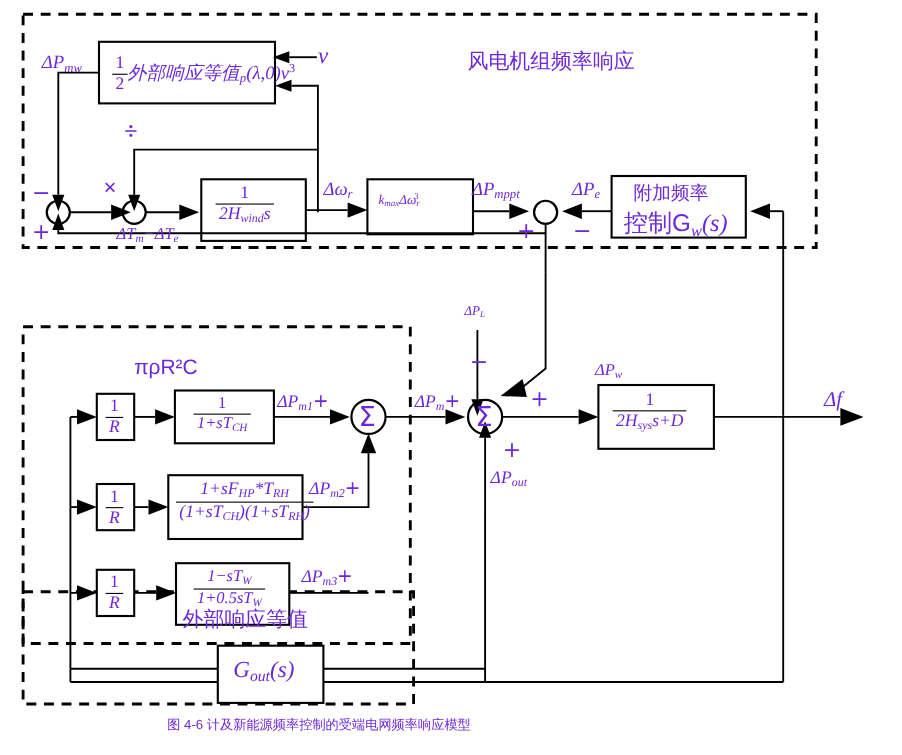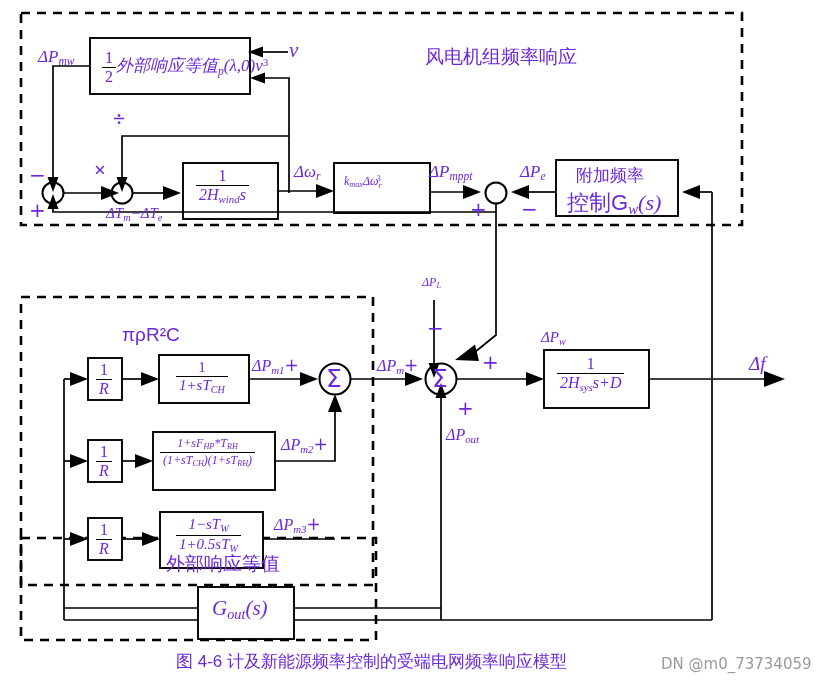--- a/index.html
+++ b/index.html
@@ -17,21 +17,21 @@
   .up{font-style:normal;}
   .cn{font-family:Liberation Sans, sans-serif;font-style:normal;}
   .frac{display:inline-block;text-align:center;vertical-align:middle;}
   .frac .num{display:block;padding:0 3px 1px 3px;}
   .frac .den{display:block;border-top:1.6px solid #000;padding:1px 3px 0 3px;}
   sub{font-size:.68em;vertical-align:-.28em;font-style:italic;}
   sup{font-size:.66em;vertical-align:.52em;font-style:normal;}
   .sig{font-size:25px;font-style:normal;font-family:"DejaVu Sans",sans-serif;}
   .opsym{font-size:21px;font-style:normal;font-weight:600;}
   .pm{font-size:20px;font-style:normal;font-family:"DejaVu Sans",sans-serif;}
-  .cap{font-size:17px;margin-left:24px;}
+  .cap{font-size:12px;}
   .wm{color:#9a9a9a;font-size:15px;font-family:"DejaVu Sans",sans-serif;}
 </style>
 </head>
 <body>
 
 <div id="root">
 
   <svg viewBox="0 0 820 686">
     <defs>
       <marker id="ah" markerWidth="12" markerHeight="12" refX="10.5" refY="5" orient="auto">
@@ -213,21 +213,21 @@
   </div>
   <div class="lbl math" style="left:96px;top:522px;font-size:16px;">
     <span class="frac"><span class="num up">1</span><span class="den">R</span></span>
   </div>
 
   <div class="lbl math" style="left:176px;top:360px;font-size:15px;">
     <span class="frac"><span class="num up">1</span>
       <span class="den"><span>1+sT</span><sub>CH</sub></span></span>
   </div>
 
-  <div class="lbl math" style="left:160px;top:437px;font-size:12px;">
+  <div class="lbl math" style="left:160px;top:437px;font-size:16px;">
     <span class="frac">
       <span class="num"><span>1+sF</span><sub>HP</sub><span>*T</span><sub>RH</sub></span>
       <span class="den"><span>(1+sT</span><sub>CH</sub><span>)(1+sT</span><sub>RH</sub><span>)</span></span>
     </span>
   </div>
 
   <div class="lbl math" style="left:176px;top:517px;font-size:15px;">
     <span class="frac">
       <span class="num"><span>1−sT</span><sub>W</sub></span>
       <span class="den"><span>1+0.5sT</span><sub>W</sub></span>
@@ -268,15 +268,14 @@
       <span class="den"><span>2H</span><sub>sys</sub><span>s+D</span></span></span>
   </div>
 
   <div class="lbl math" style="left:749px;top:354px;font-size:19px;">Δf</div>
 
   <div class="lbl math" style="left:212px;top:598px;font-size:21px;">
     <span>G</span><sub>out</sub><span>(s)</span>
   </div>
 
   <div class="lbl cap cn" style="left:152px;top:653px;">图 4-6 计及新能源频率控制的受端电网频率响应模型</div>
-  <div class="lbl wm" style="left:661px;top:657px;">DN @m0_73734059</div>
 
 </div>
 
 </body></html>

